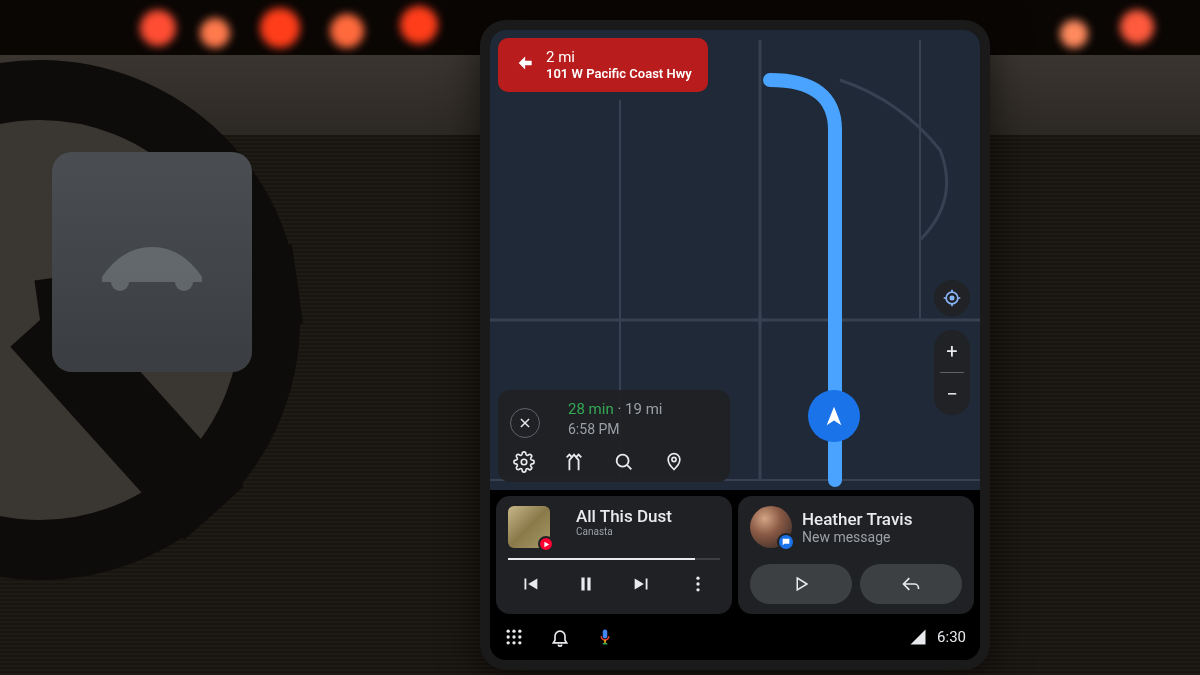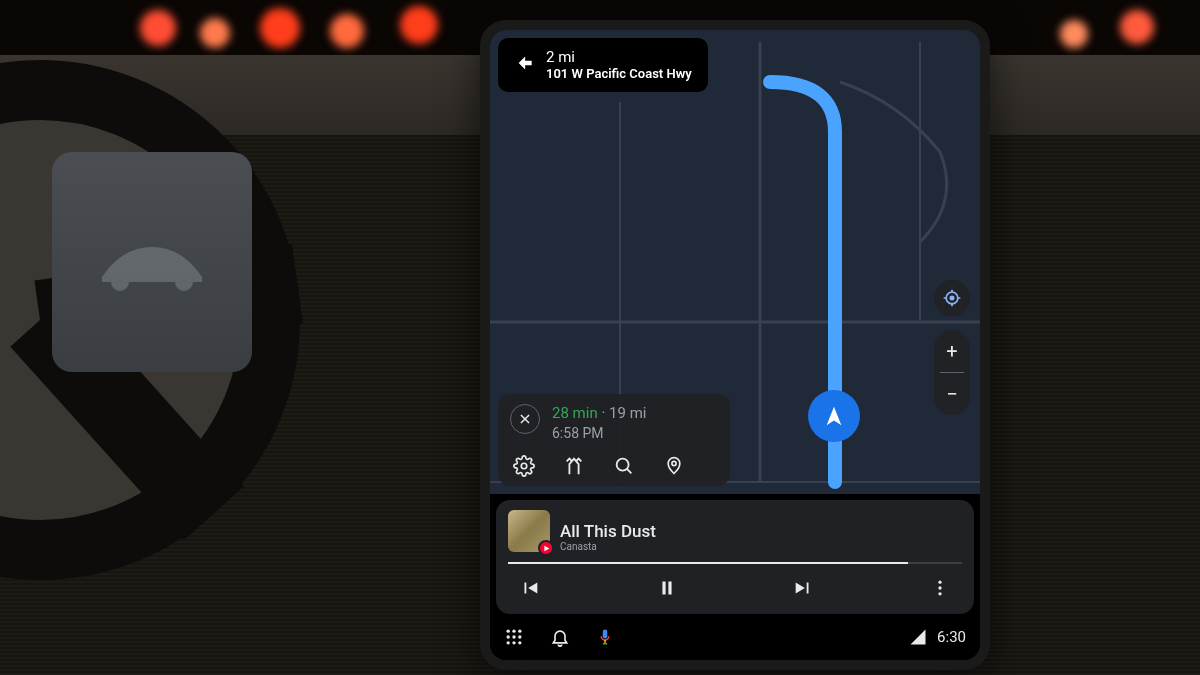--- a/index.html
+++ b/index.html
@@ -80,21 +80,21 @@
   flex: 1;
   background: #1f2937;
   position: relative;
   overflow: hidden;
 }
 .map svg.roads { position: absolute; inset: 0; width: 100%; height: 100%; }
 
 .turn-card {
   position: absolute;
   top: 8px; left: 8px;
-  background: #000000;
+  background: #b91c1c;
   color: #fff;
   border-radius: 10px;
   padding: 10px 16px 10px 12px;
   display: flex;
   gap: 10px;
   align-items: flex-start;
   max-width: 230px;
 }
 .turn-card .arrow { margin-top: 2px; }
 .turn-card .dist { font-size: 15px; font-weight: 400; }
@@ -102,21 +102,21 @@
 
 .eta-card {
   position: absolute;
   left: 8px; bottom: 8px;
   width: 232px;
   background: rgba(32,33,36,0.92);
   border-radius: 12px;
   padding: 10px 12px 8px;
   color: #e8eaed;
 }
-.eta-row { display: flex; align-items: flex-start; gap: 12px; }
+.eta-row { display: flex; align-items: flex-end; gap: 28px; }
 .eta-close {
   width: 30px; height: 30px;
   border: 1.5px solid #5f6368;
   border-radius: 50%;
   display: flex; align-items: center; justify-content: center;
   color: #e8eaed;
 }
 .eta-text { font-size: 15px; line-height: 1.3; }
 .eta-time { color: #34a853; }
 .eta-sep { color: #9aa0a6; }
@@ -166,21 +166,21 @@
   padding: 6px 6px 0;
   background: #000;
 }
 .card {
   flex: 1;
   background: #202124;
   border-radius: 14px;
   padding: 10px 12px 10px;
   color: #e8eaed;
 }
-.media-head { display:flex; gap:10px; align-items:flex-end; }
+.media-head { display:flex; gap:26px; align-items:flex-start; }
 .album {
   width: 42px; height: 42px;
   background: linear-gradient(135deg, #c9b88a 0%, #8a7a4a 50%, #a89968 100%);
   border-radius: 6px;
   position: relative;
 }
 .album .badge {
   position:absolute; right:-4px; bottom:-4px;
   width:16px; height:16px; border-radius:50%;
   background:#ff0033; border:2px solid #202124;
@@ -384,20 +384,47 @@
         <div>
           <svg width="20" height="20" viewBox="0 0 24 24" fill="#e8eaed">
               <circle cx="12" cy="5" r="2"></circle>
               <circle cx="12" cy="12" r="2"></circle>
               <circle cx="12" cy="19" r="2"></circle>
             </svg>
         </div>
       </div>
     </div>
 
+    <div class="card">
+      <div class="msg-head">
+        <div class="avatar">
+          <div class="appb">
+            <svg width="10" height="10" viewBox="0 0 24 24" fill="#fff">
+                <path d="M4 4h16v12H8l-4 4z"></path>
+              </svg>
+          </div>
+        </div>
+        <div>
+          <div class="msg-name">Heather Travis</div>
+          <div class="msg-sub">New message</div>
+        </div>
+      </div>
+      <div class="msg-ctrls">
+        <div class="pill">
+          <svg width="18" height="18" viewBox="0 0 24 24" fill="none" stroke="currentColor" stroke-width="2">
+              <polygon points="7,4 20,12 7,20"></polygon>
+            </svg>
+        </div>
+        <div class="pill">
+          <svg width="20" height="20" viewBox="0 0 24 24" fill="none" stroke="currentColor" stroke-width="2">
+              <path d="M10 5L3 12l7 7M3 12h13a5 5 0 015 5v1"></path>
+            </svg>
+        </div>
+      </div>
+    </div>
   </div>
 
   <div class="sysbar">
     <div class="left">
       <div>
         <svg width="20" height="20" viewBox="0 0 24 24" fill="#e8eaed">
             <circle cx="5" cy="5" r="2"></circle>
             <circle cx="12" cy="5" r="2"></circle>
             <circle cx="19" cy="5" r="2"></circle>
             <circle cx="5" cy="12" r="2"></circle>

